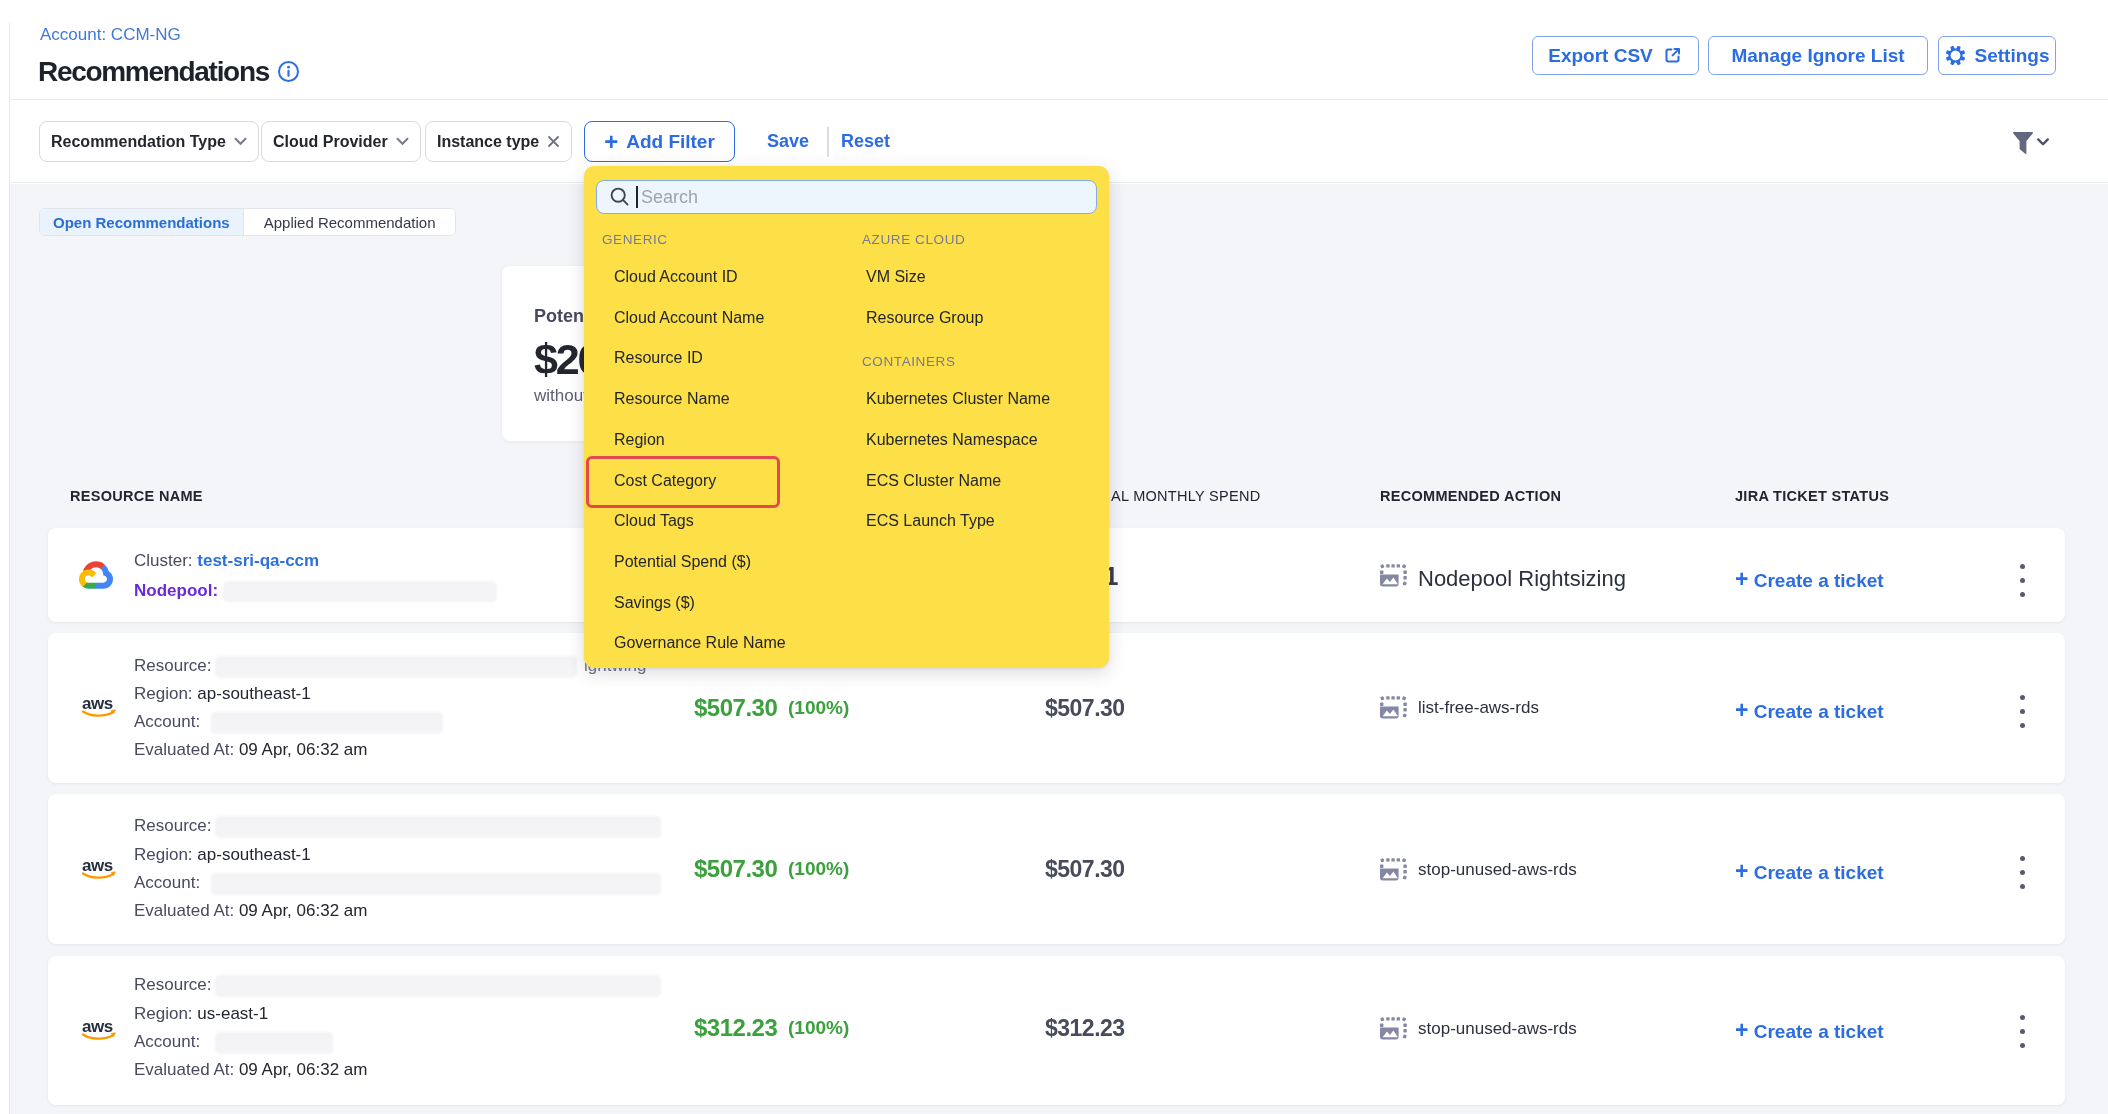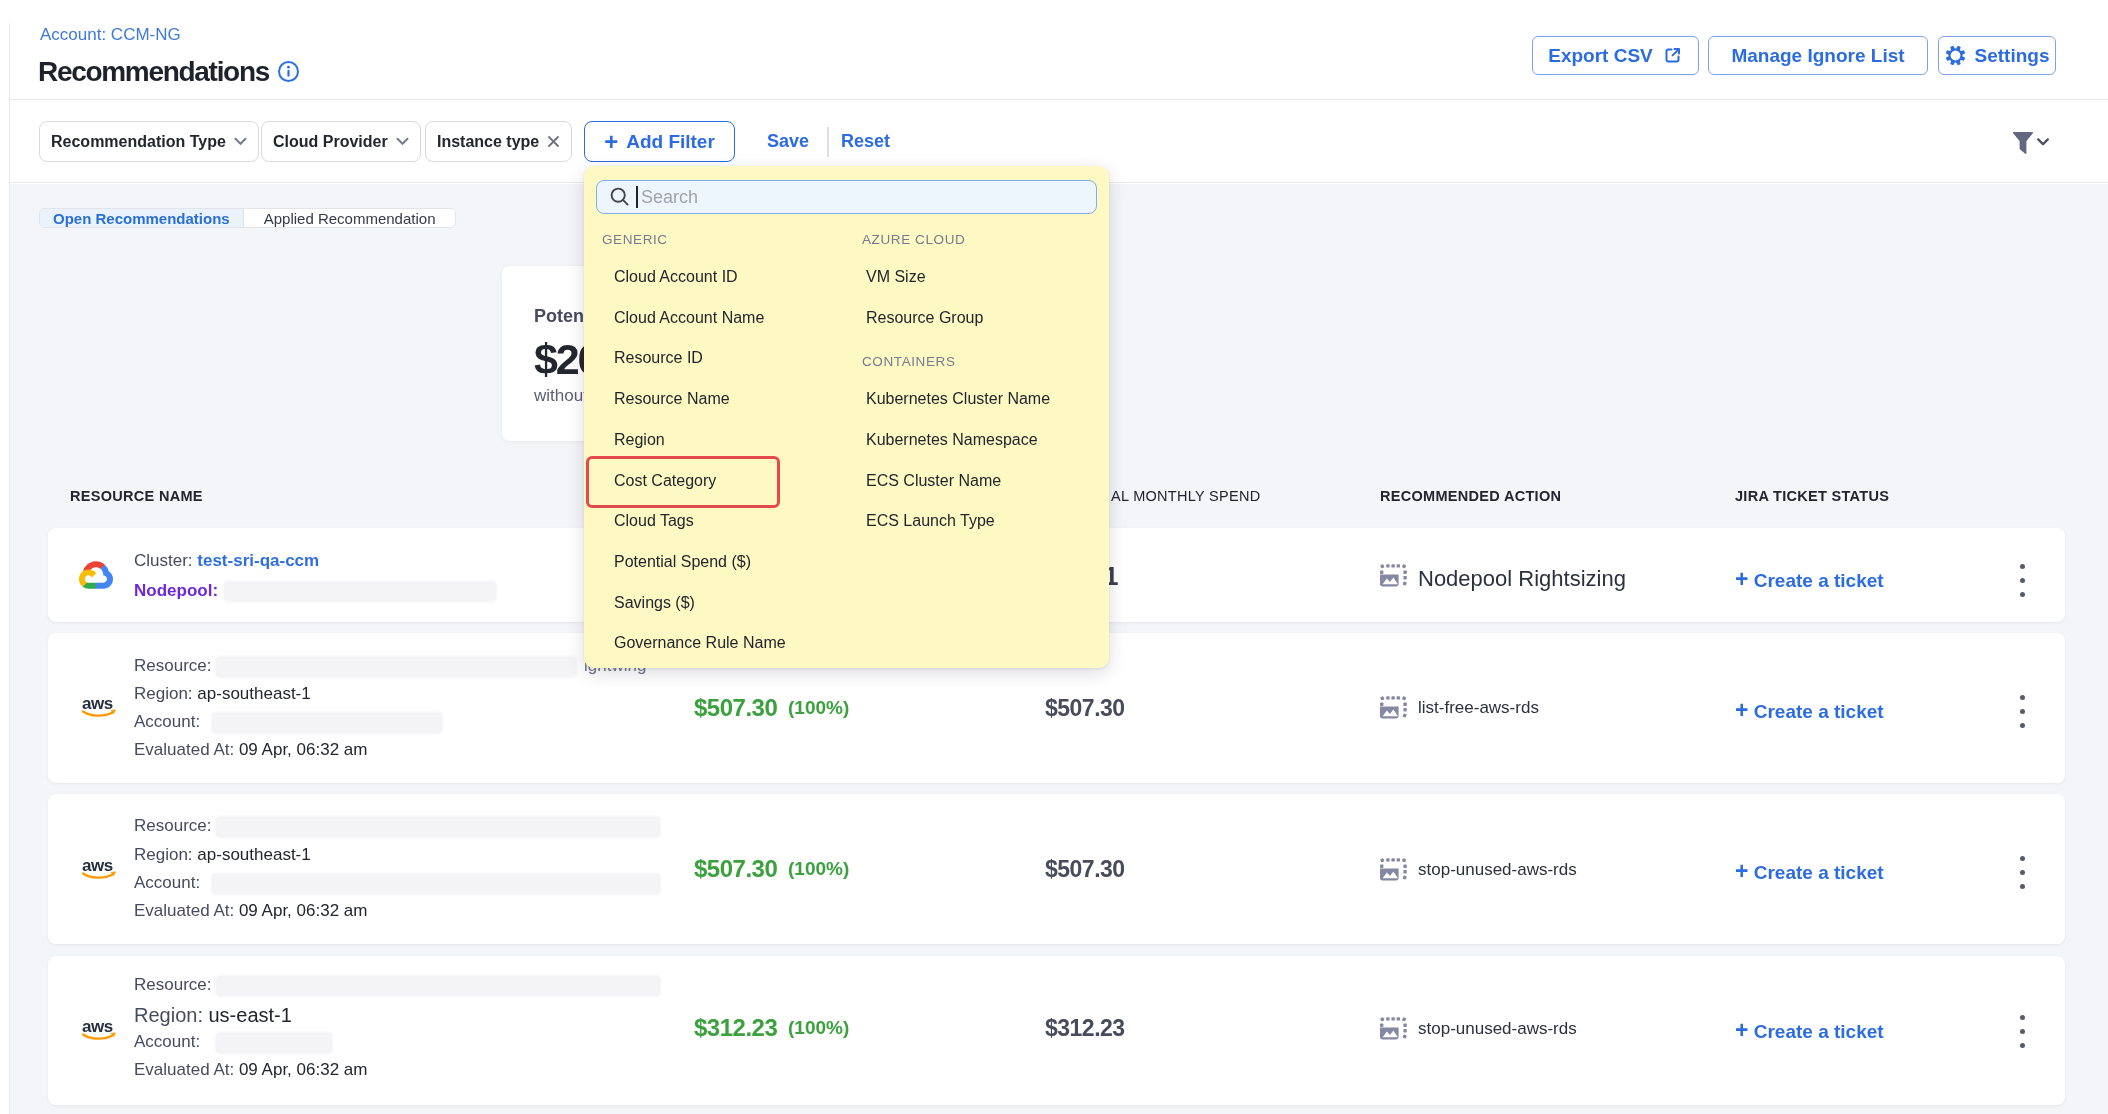--- a/index.html
+++ b/index.html
@@ -15,37 +15,37 @@
 #title { left:28px; top:55px; font-size:28px; line-height:34px; font-weight:bold; color:#1e222b; letter-spacing:-1.3px; }
 .btn { position:absolute; top:36px; height:39px; border:1.5px solid #7fa3e6; border-radius:6px; background:#fff; color:#2b6ce0; font-weight:bold; font-size:19px; display:flex; align-items:center; justify-content:center; gap:9px; }
 
 #fbar { position:absolute; left:10px; right:0; top:100px; height:83px; background:#fff; border-bottom:1px solid #e9eaee; }
 .chip { position:absolute; top:21px; height:41px; border:1px solid #d8dade; border-radius:8px; background:#fff; display:flex; align-items:center; font-size:16px; font-weight:600; color:#24262f; padding:0 11px; gap:8px; }
 #addf { position:absolute; left:574px; top:21px; width:151px; height:41px; border:1.5px solid #2c6be1; border-radius:8px; display:flex; align-items:center; justify-content:center; color:#2c6be1; font-weight:bold; font-size:19px; gap:8px; }
 .blu { color:#2c6be1; font-weight:bold; font-size:18px; }
 
 #content { position:absolute; left:10px; right:0; top:184px; bottom:0; background:#f4f5f8; }
 
-#tabs { position:absolute; left:29px; top:24px; height:20px; border:1px solid #e2e4ea; border-radius:6px; background:#fff; display:flex; overflow:hidden; }
+#tabs { position:absolute; left:29px; top:24px; height:28px; border:1px solid #e2e4ea; border-radius:6px; background:#fff; display:flex; overflow:hidden; }
 #tab1 { background:#eaf3fc; color:#2a6fd4; font-weight:bold; font-size:15px; padding:0 13px; display:flex; align-items:center; }
 #tab2 { background:#fff; color:#363947; font-size:15px; padding:0 20px; display:flex; align-items:center; border-left:1px solid #e2e4ea; }
 
 .card { position:absolute; top:82px; height:175px; background:#fff; border-radius:8px; box-shadow:0 1px 4px rgba(40,45,60,0.06); }
 
 .row { position:absolute; left:48px; width:2017px; background:#fff; border-radius:8px; box-shadow:0 1px 3px rgba(40,45,60,0.07); }
 .lbl { color:#484b60; }
 .val { color:#23262f; }
 .blur { position:absolute; background:#f4f4f7; border-radius:4px; box-shadow:0 0 3px 1px #f4f4f7; }
 .green { color:#3aa13c; font-weight:bold; }
 .kebab { position:absolute; width:6px; }
 .kebab i { display:block; width:5.4px; height:5.4px; border-radius:50%; background:#565a6b; margin:0 0 8.6px 0; }
 .ticket { position:absolute; color:#2b6ce3; font-weight:bold; font-size:19px; }
 .plus { font-size:23px; font-weight:bold; }
 
-#panel { position:absolute; left:584px; top:166px; width:525px; height:502px; background:#fef9c3; border-radius:10px; box-shadow:0 5px 18px rgba(35,40,60,0.16), 0 1px 3px rgba(35,40,60,0.08); z-index:50; }
+#panel { position:absolute; left:584px; top:166px; width:525px; height:502px; background:#fde047; border-radius:10px; box-shadow:0 5px 18px rgba(35,40,60,0.16), 0 1px 3px rgba(35,40,60,0.08); z-index:50; }
 #search { position:absolute; left:12px; top:14px; width:501px; height:34px; border:1.5px solid #84aeea; border-radius:8px; background:#edf6fd; }
 .ditem { position:absolute; font-size:16px; color:#23252e; white-space:nowrap; }
 .dhead { position:absolute; font-size:13.5px; color:#767a93; letter-spacing:0.6px; white-space:nowrap; }
 #redbox { position:absolute; left:2px; top:290px; width:194px; height:52px; border:3px solid #e4494d; border-radius:6px; }
 </style>
 </head>
 <body>
 <div id="leftline"></div>
 <div id="corner"></div>
 
@@ -230,21 +230,21 @@
   </div>
 
 <div class="row" style="top:956px;height:149px;"></div>
 <svg class="abs" style="left:80px;top:1017px;" width="38" height="26" viewBox="0 0 38 26">
   <text x="2" y="15" font-family="Liberation Sans" font-size="17" font-weight="bold" fill="#252f3e" letter-spacing="-0.5">aws</text>
   <path d="M3 17.5 C10 22.5 24 23 32.5 18.5" fill="none" stroke="#f90" stroke-width="2.2" stroke-linecap="round"></path>
   <path d="M33.5 19.5 l1.8 -3.6 l-4 0.6 z" fill="#f90" stroke="#f90" stroke-width="1" stroke-linejoin="round"></path>
 </svg>
 <div class="t" style="left:134px;top:975px;font-size:17px;"><span class="lbl">Resource:</span></div>
 <div class="blur" style="left:216px;top:976px;width:444px;height:20px;"></div>
-<div class="t" style="left:134px;top:1004px;font-size:20px;"><span class="lbl">Region: </span><span class="val">us-east-1</span></div>
+<div class="t" style="left:134px;top:1004px;font-size:17px;"><span class="lbl">Region: </span><span class="val">us-east-1</span></div>
 <div class="t" style="left:134px;top:1032px;font-size:17px;"><span class="lbl">Account: </span></div>
 <div class="blur" style="left:216px;top:1033px;width:116px;height:20px;"></div>
 <div class="t" style="left:134px;top:1060px;font-size:17px;"><span class="lbl">Evaluated At: </span><span class="val">09 Apr, 06:32 am</span></div>
 <div class="t green" style="left:694px;top:1014px;font-size:24px;letter-spacing:-0.5px;">$312.23</div>
 <div class="t green" style="left:788px;top:1017px;font-size:19px;">(100%)</div>
 <div class="t" style="left:1045px;top:1015px;font-size:23px;font-weight:bold;letter-spacing:-0.5px;color:#484b5c;">$312.23</div>
 <svg class="abs" style="left:1379px;top:1015px;" width="29" height="27" viewBox="0 0 29 27">
   <g fill="#8588a2">
     <rect x="1.6" y="2.6" width="3.4" height="3.4" rx="0.7" transform="rotate(-24 3.3 4.3)"></rect>
     <rect x="7.2" y="2.2" width="3.4" height="3.4" rx="0.7"></rect>

